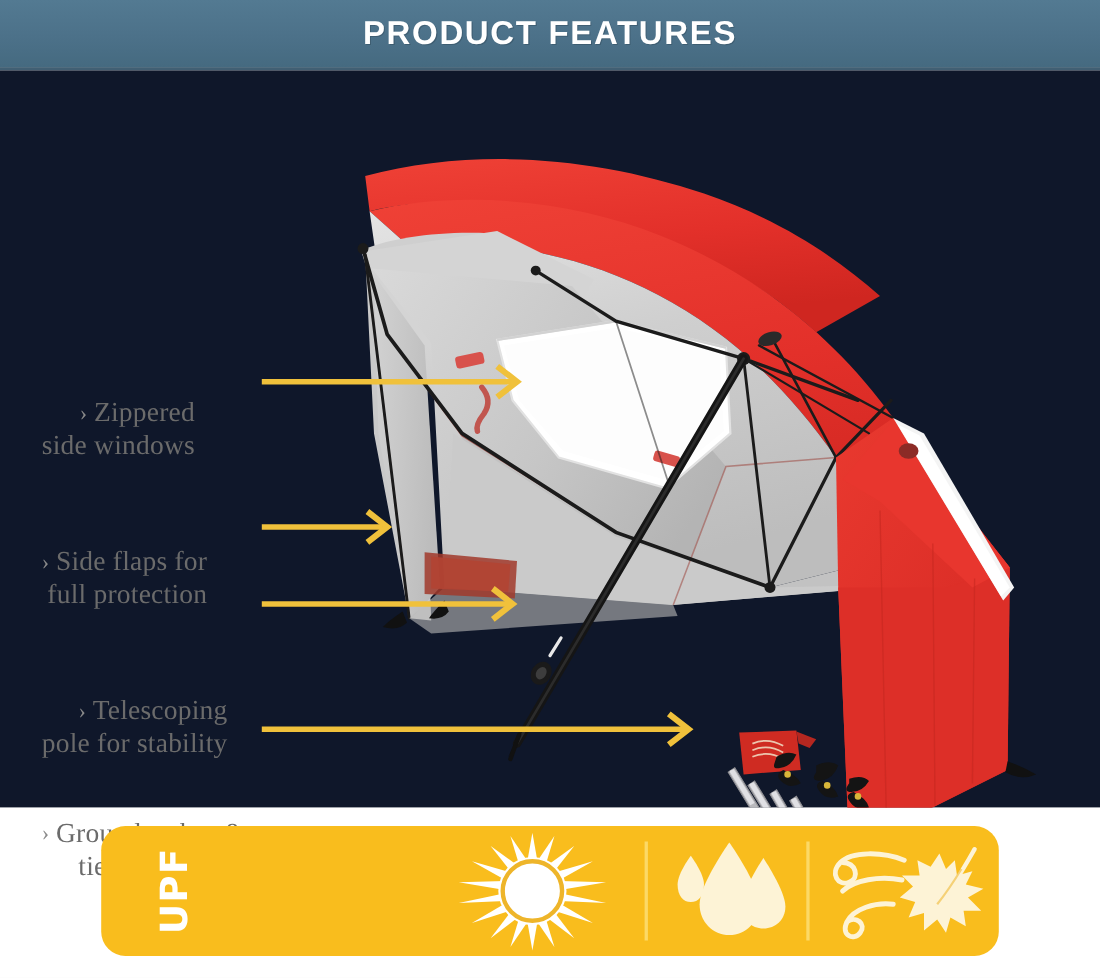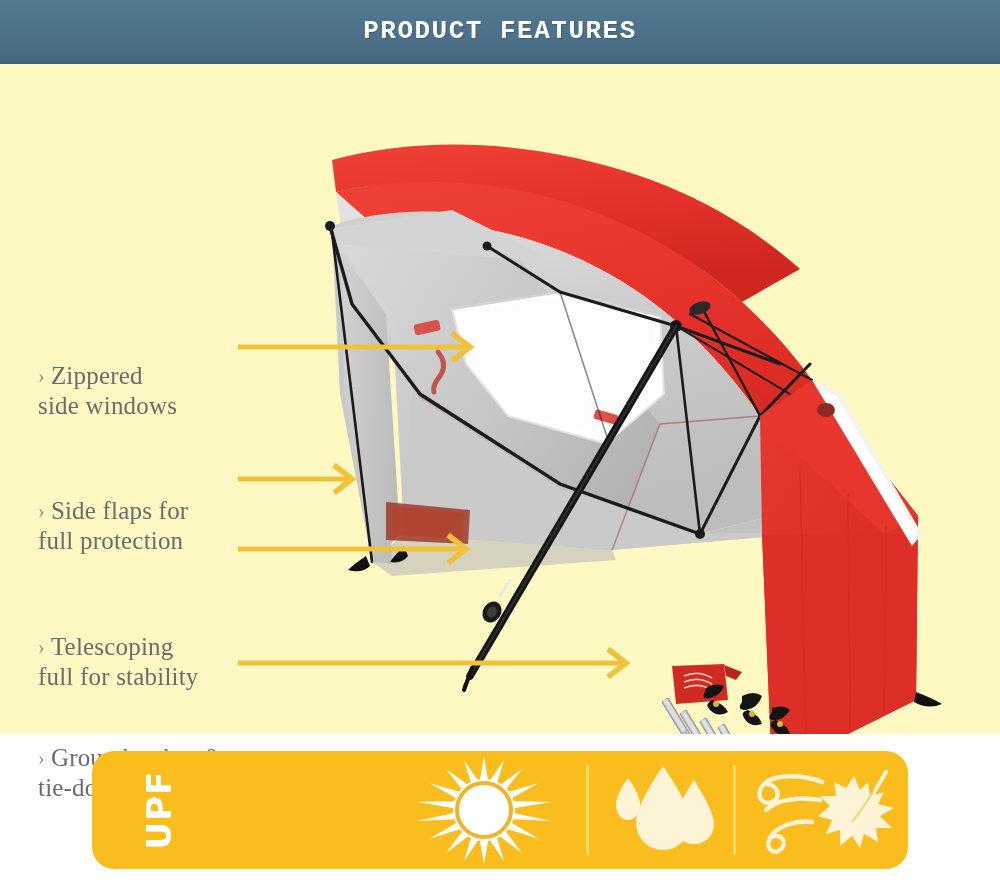--- a/index.html
+++ b/index.html
@@ -20,33 +20,34 @@
     left: 0; top: 0;
     width: 1000px; height: 64px;
     background: linear-gradient(180deg, #537a92 0%, #4c7189 55%, #456a80 100%);
     border-bottom: 3px solid #415f73;
     display: flex;
     align-items: center;
     justify-content: center;
   }
   .header-title {
     color: #ffffff;
-    font-family: Liberation Mono, monospace;
+    font-family: Liberation Sans, sans-serif;
     font-weight: bold;
-    font-size: 26px;
+    font-size: 30px;
     letter-spacing: 1.5px;
     text-shadow: 1px 1px 0 rgba(40,60,75,.35);
   }
 
   
   .stage {
     position: absolute;
     left: 0; top: 64px;
     width: 1000px; height: 670px;
-    background: #fef9c3;
+    background: #0f172a;
+    text-align: right;
   }
 
   
   .shelter { position: absolute; left: 0; top: 0; width: 1000px; height: 670px; }
 
   
   .callout {
     position: absolute;
     color: #6b6b6b;
     font-family: "Liberation Serif", "DejaVu Serif", serif;
@@ -313,21 +314,21 @@
   <div class="callout c1 nosel">
     <span class="chev">›</span><span class="txt">Zippered
 side windows</span>
   </div>
   <div class="callout c2 nosel">
     <span class="chev">›</span><span class="txt">Side flaps for
 full protection</span>
   </div>
   <div class="callout c3 nosel">
     <span class="chev">›</span><span class="txt">Telescoping
-full for stability</span>
+pole for stability</span>
   </div>
   <div class="callout c4 nosel">
     <span class="chev">›</span><span class="txt">Ground stakes &amp;
 tie-down cords</span>
   </div>
 </div>
 
 <div class="badge">
 
   <div class="badge-upf">

